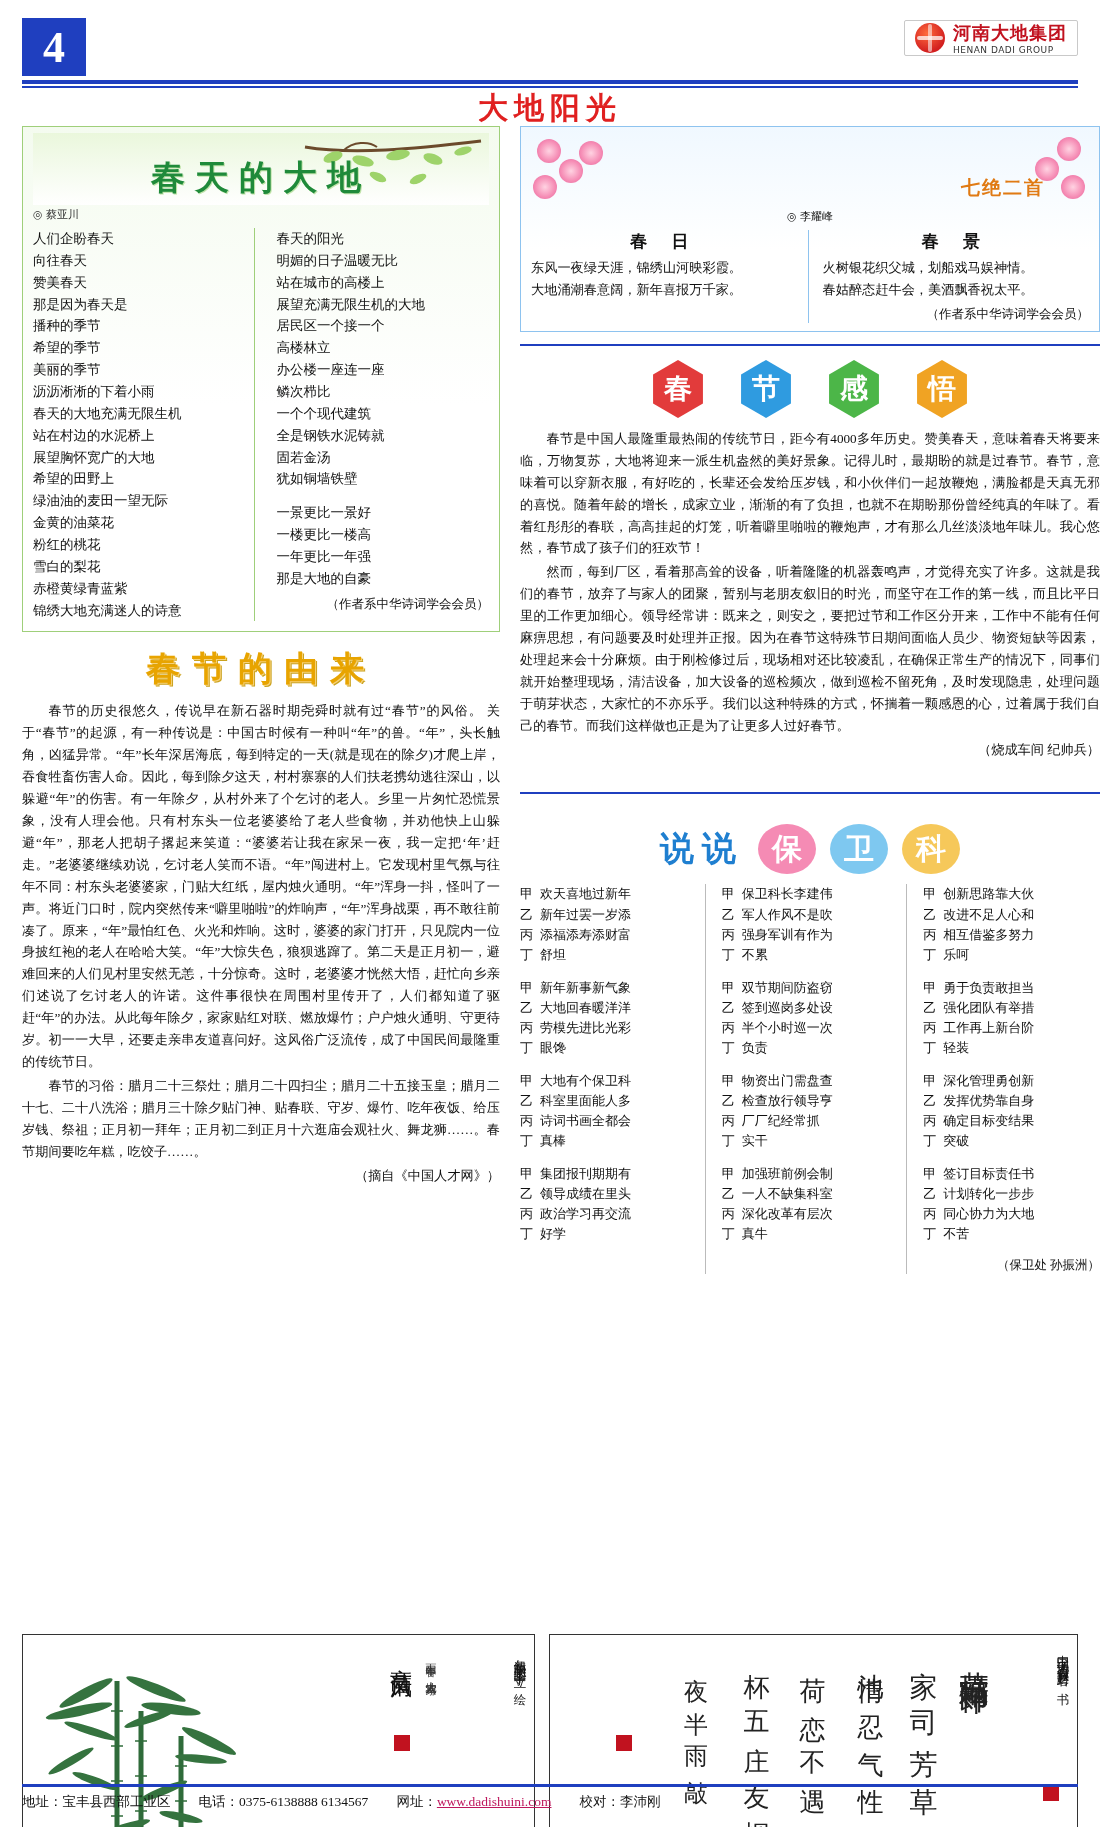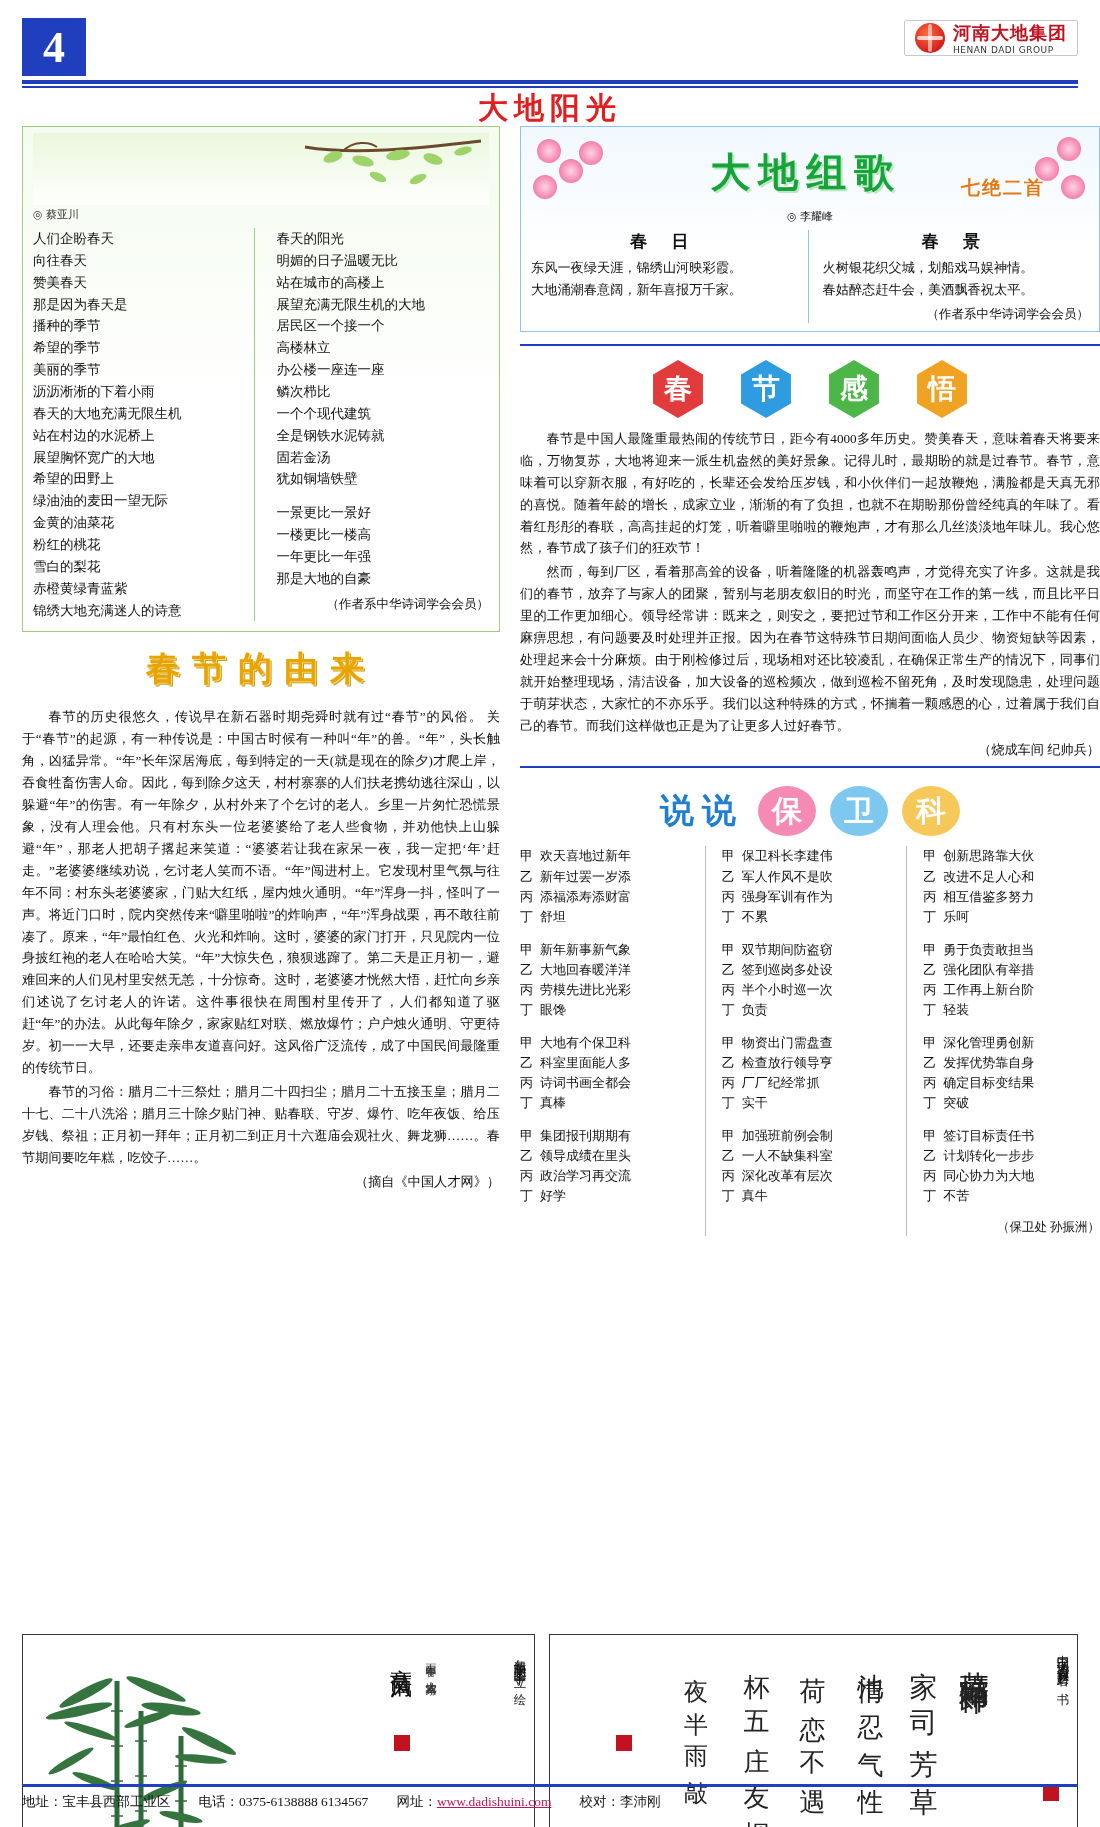--- a/index.html
+++ b/index.html
@@ -96,21 +96,21 @@
   .poem-line{white-space:nowrap;}
   .poem-gap{height:12px;}
   .poem-sig{text-align:right;font-size:12.5px;margin-top:4px;}
 
   
   .sfo{margin-top:14px;}
   .sfo-title{
     text-align:center;font-size:34px;font-weight:bold;letter-spacing:12px;
     color:#e8a400;font-family:"Liberation Serif",serif;
     text-shadow:1px 1px 0 #f7d27a, 2px 2px 0 #caa21f;
-    margin:4px 0 14px;
+    margin:4px 0 8px;
   }
   .prose{
     font-size:13.2px;line-height:1.66;text-align:justify;
     font-family:"Liberation Serif",serif;
     text-indent:2em;
   }
   .prose p{margin:0 0 2px;}
   .prose .sig{text-align:right;text-indent:0;margin-top:2px;}
 
   
@@ -152,21 +152,21 @@
     color:#fff;font-size:28px;font-weight:bold;font-family:"Liberation Serif",serif;
     position:relative;
   }
   .badge.b1{background:#e23b3b;border-radius:10px;transform:rotate(0deg);
     clip-path:polygon(50% 0%,93% 25%,93% 75%,50% 100%,7% 75%,7% 25%);}
   .badge.b2{background:#2f9be0;clip-path:polygon(50% 0%,93% 25%,93% 75%,50% 100%,7% 75%,7% 25%);}
   .badge.b3{background:#4cb648;clip-path:polygon(50% 0%,93% 25%,93% 75%,50% 100%,7% 75%,7% 25%);}
   .badge.b4{background:#f0a323;clip-path:polygon(50% 0%,93% 25%,93% 75%,50% 100%,7% 75%,7% 25%);}
 
   
-  .bw-box{margin-top:6px;border-top:2px solid #1f3fbf;padding-top:12px;}
+  .bw-box{margin-top:32px;border-top:2px solid #1f3fbf;padding-top:24px;}
   .bw-title{
     display:flex;align-items:center;justify-content:center;gap:14px;margin:6px 0 10px;
   }
   .bw-title .word{
     font-size:34px;font-weight:bold;color:#1f7fd0;letter-spacing:8px;
     font-family:"Liberation Serif",serif;
   }
   .bw-bubble{
     width:58px;height:50px;border-radius:50%;
     display:flex;align-items:center;justify-content:center;
@@ -254,20 +254,21 @@
             <g fill="#9ed36a">
               <ellipse cx="30" cy="20" rx="10" ry="5" transform="rotate(-20 30 20)"></ellipse>
               <ellipse cx="60" cy="24" rx="11" ry="5" transform="rotate(15 60 24)"></ellipse>
               <ellipse cx="95" cy="18" rx="12" ry="5" transform="rotate(-10 95 18)"></ellipse>
               <ellipse cx="130" cy="22" rx="10" ry="5" transform="rotate(20 130 22)"></ellipse>
               <ellipse cx="160" cy="14" rx="9" ry="4" transform="rotate(-15 160 14)"></ellipse>
               <ellipse cx="75" cy="40" rx="9" ry="4" transform="rotate(25 75 40)"></ellipse>
               <ellipse cx="115" cy="42" rx="9" ry="4" transform="rotate(-25 115 42)"></ellipse>
             </g>
           </svg>
+          <div class="poem-title-art">春天的大地</div>
         </div>
         <div class="poem-author">◎ 蔡亚川</div>
         <div class="poem-cols">
           <div class="pc left">
             <div class="poem-line">人们企盼春天</div>
             <div class="poem-line">向往春天</div>
             <div class="poem-line">赞美春天</div>
             <div class="poem-line">那是因为春天是</div>
             <div class="poem-line">播种的季节</div>
             <div class="poem-line">希望的季节</div>
@@ -321,21 +322,20 @@
 
       <div class="song-box">
         <div class="song-banner">
           <div class="flower" style="left:6px;top:8px;"></div>
           <div class="flower" style="left:28px;top:28px;"></div>
           <div class="flower" style="left:2px;top:44px;"></div>
           <div class="flower" style="left:48px;top:10px;"></div>
           <div class="flower" style="right:8px;top:6px;"></div>
           <div class="flower" style="right:30px;top:26px;"></div>
           <div class="flower" style="right:4px;top:44px;"></div>
-          <div class="song-title-art">大地组歌</div>
           <div class="song-sub">七绝二首</div>
         </div>
         <div class="song-author">◎ 李耀峰</div>
         <div class="song-cols">
           <div class="sc left">
             <div class="song-h">春  日</div>
             <div class="song-l">东风一夜绿天涯，锦绣山河映彩霞。</div>
             <div class="song-l">大地涌潮春意阔，新年喜报万千家。</div>
           </div>
           <div class="sc">

